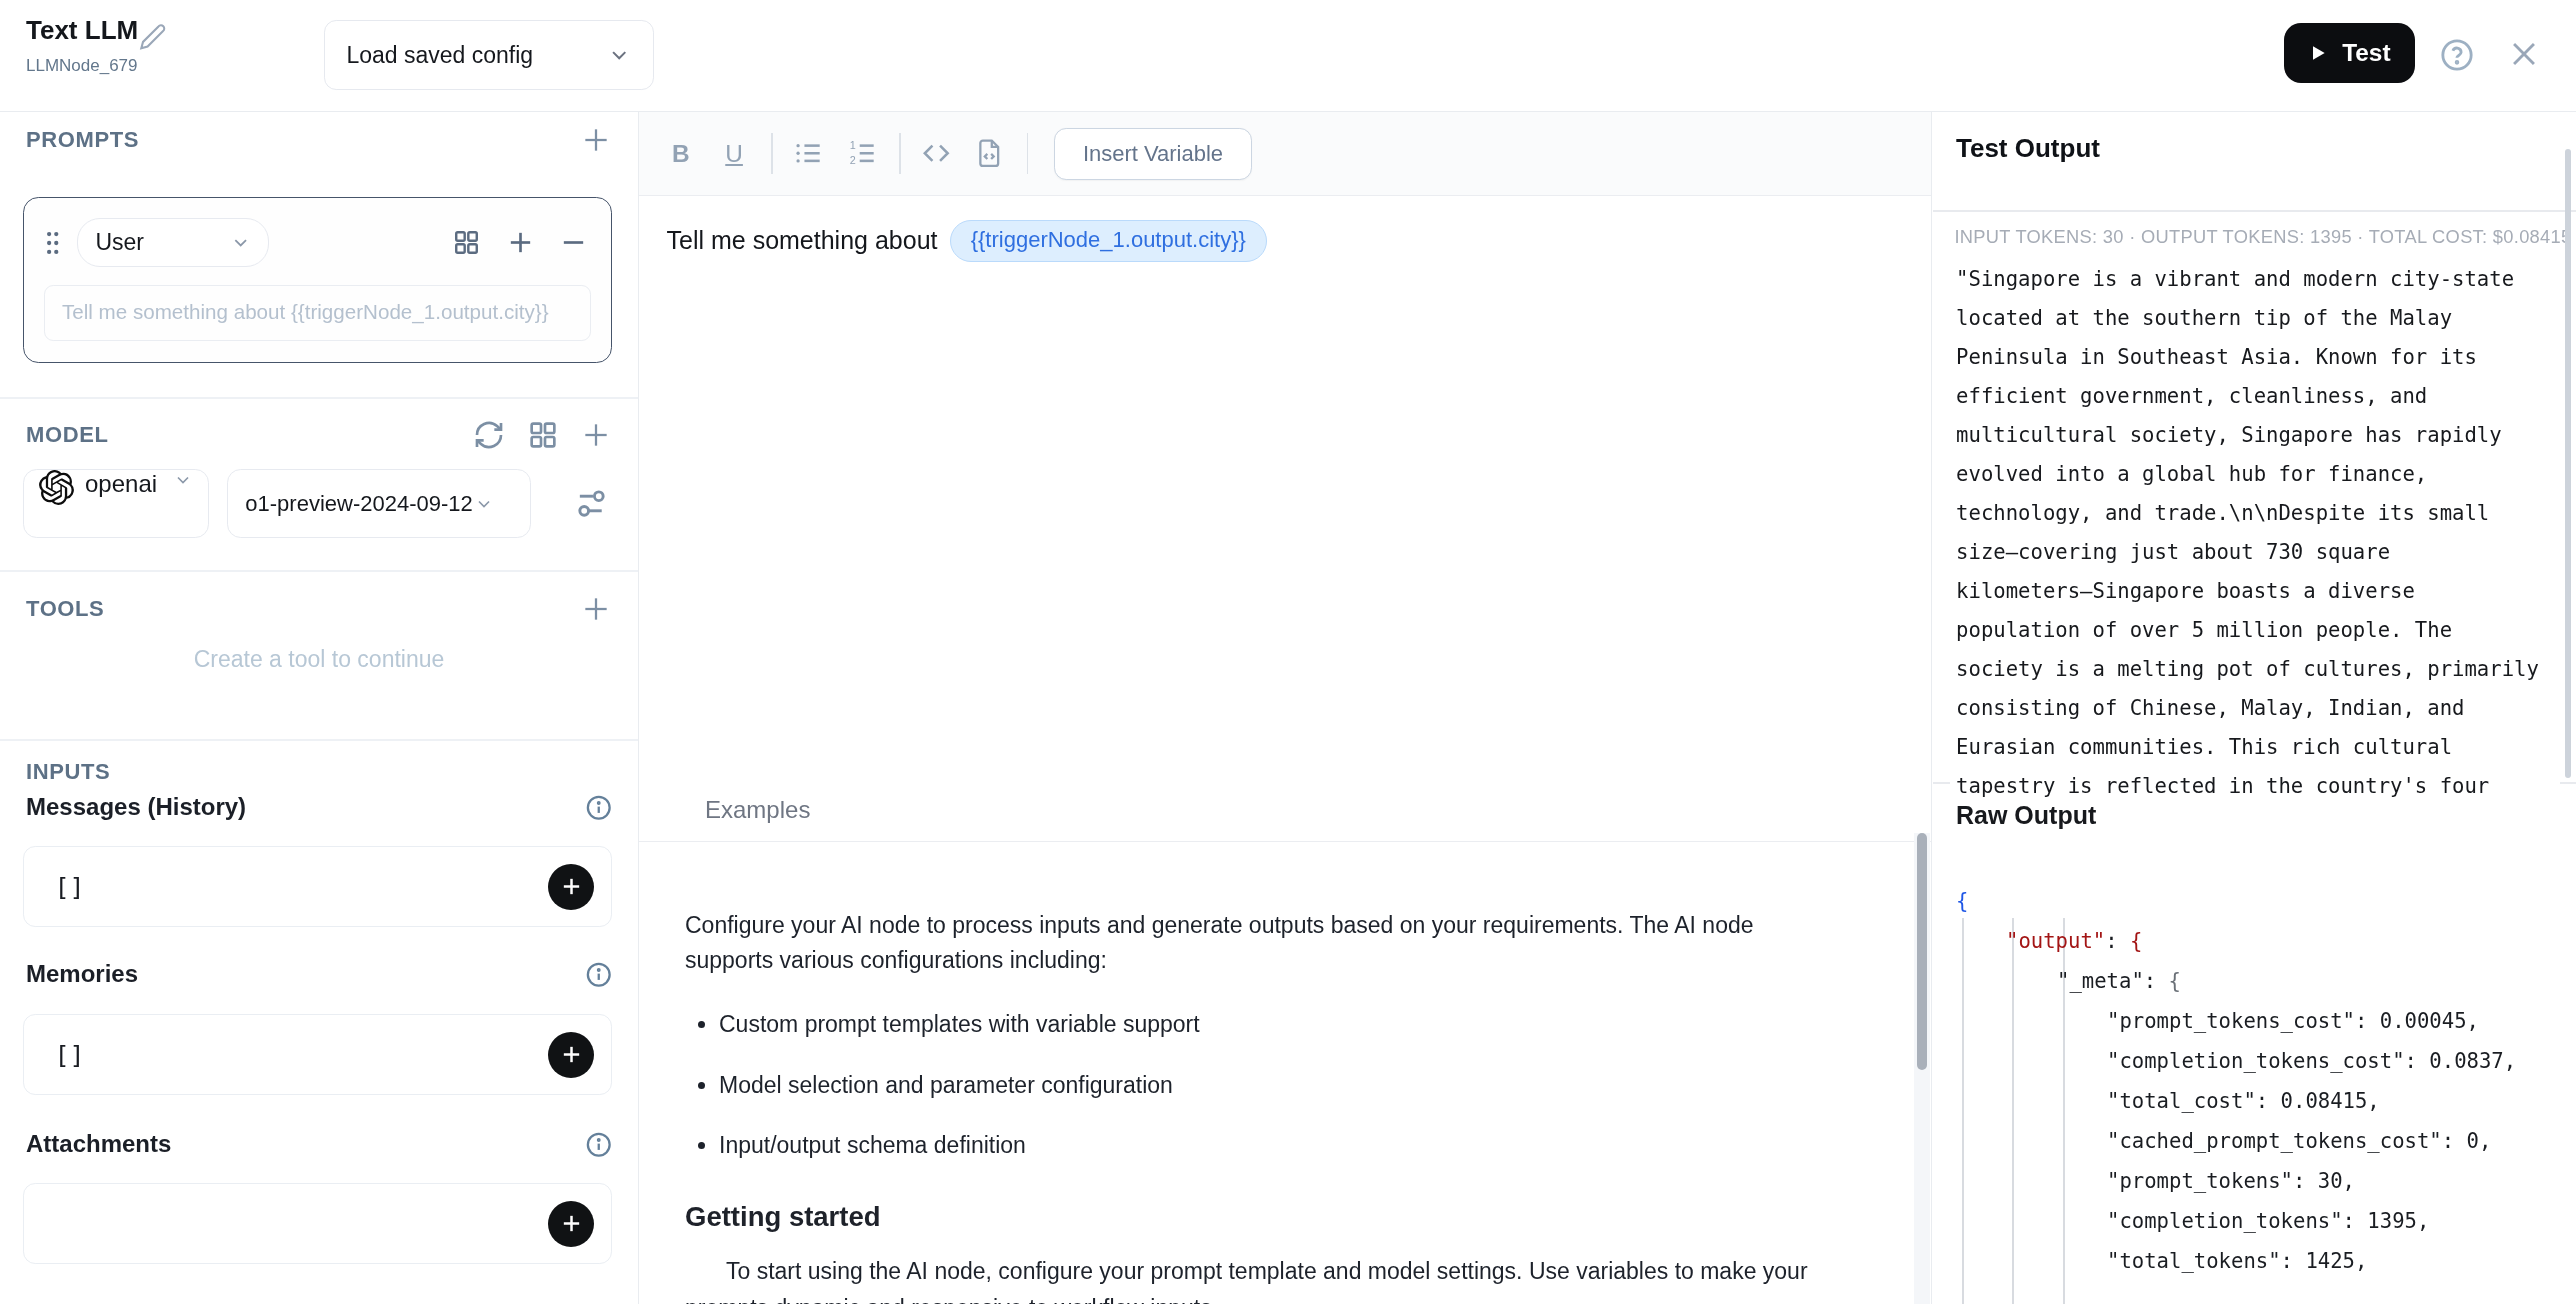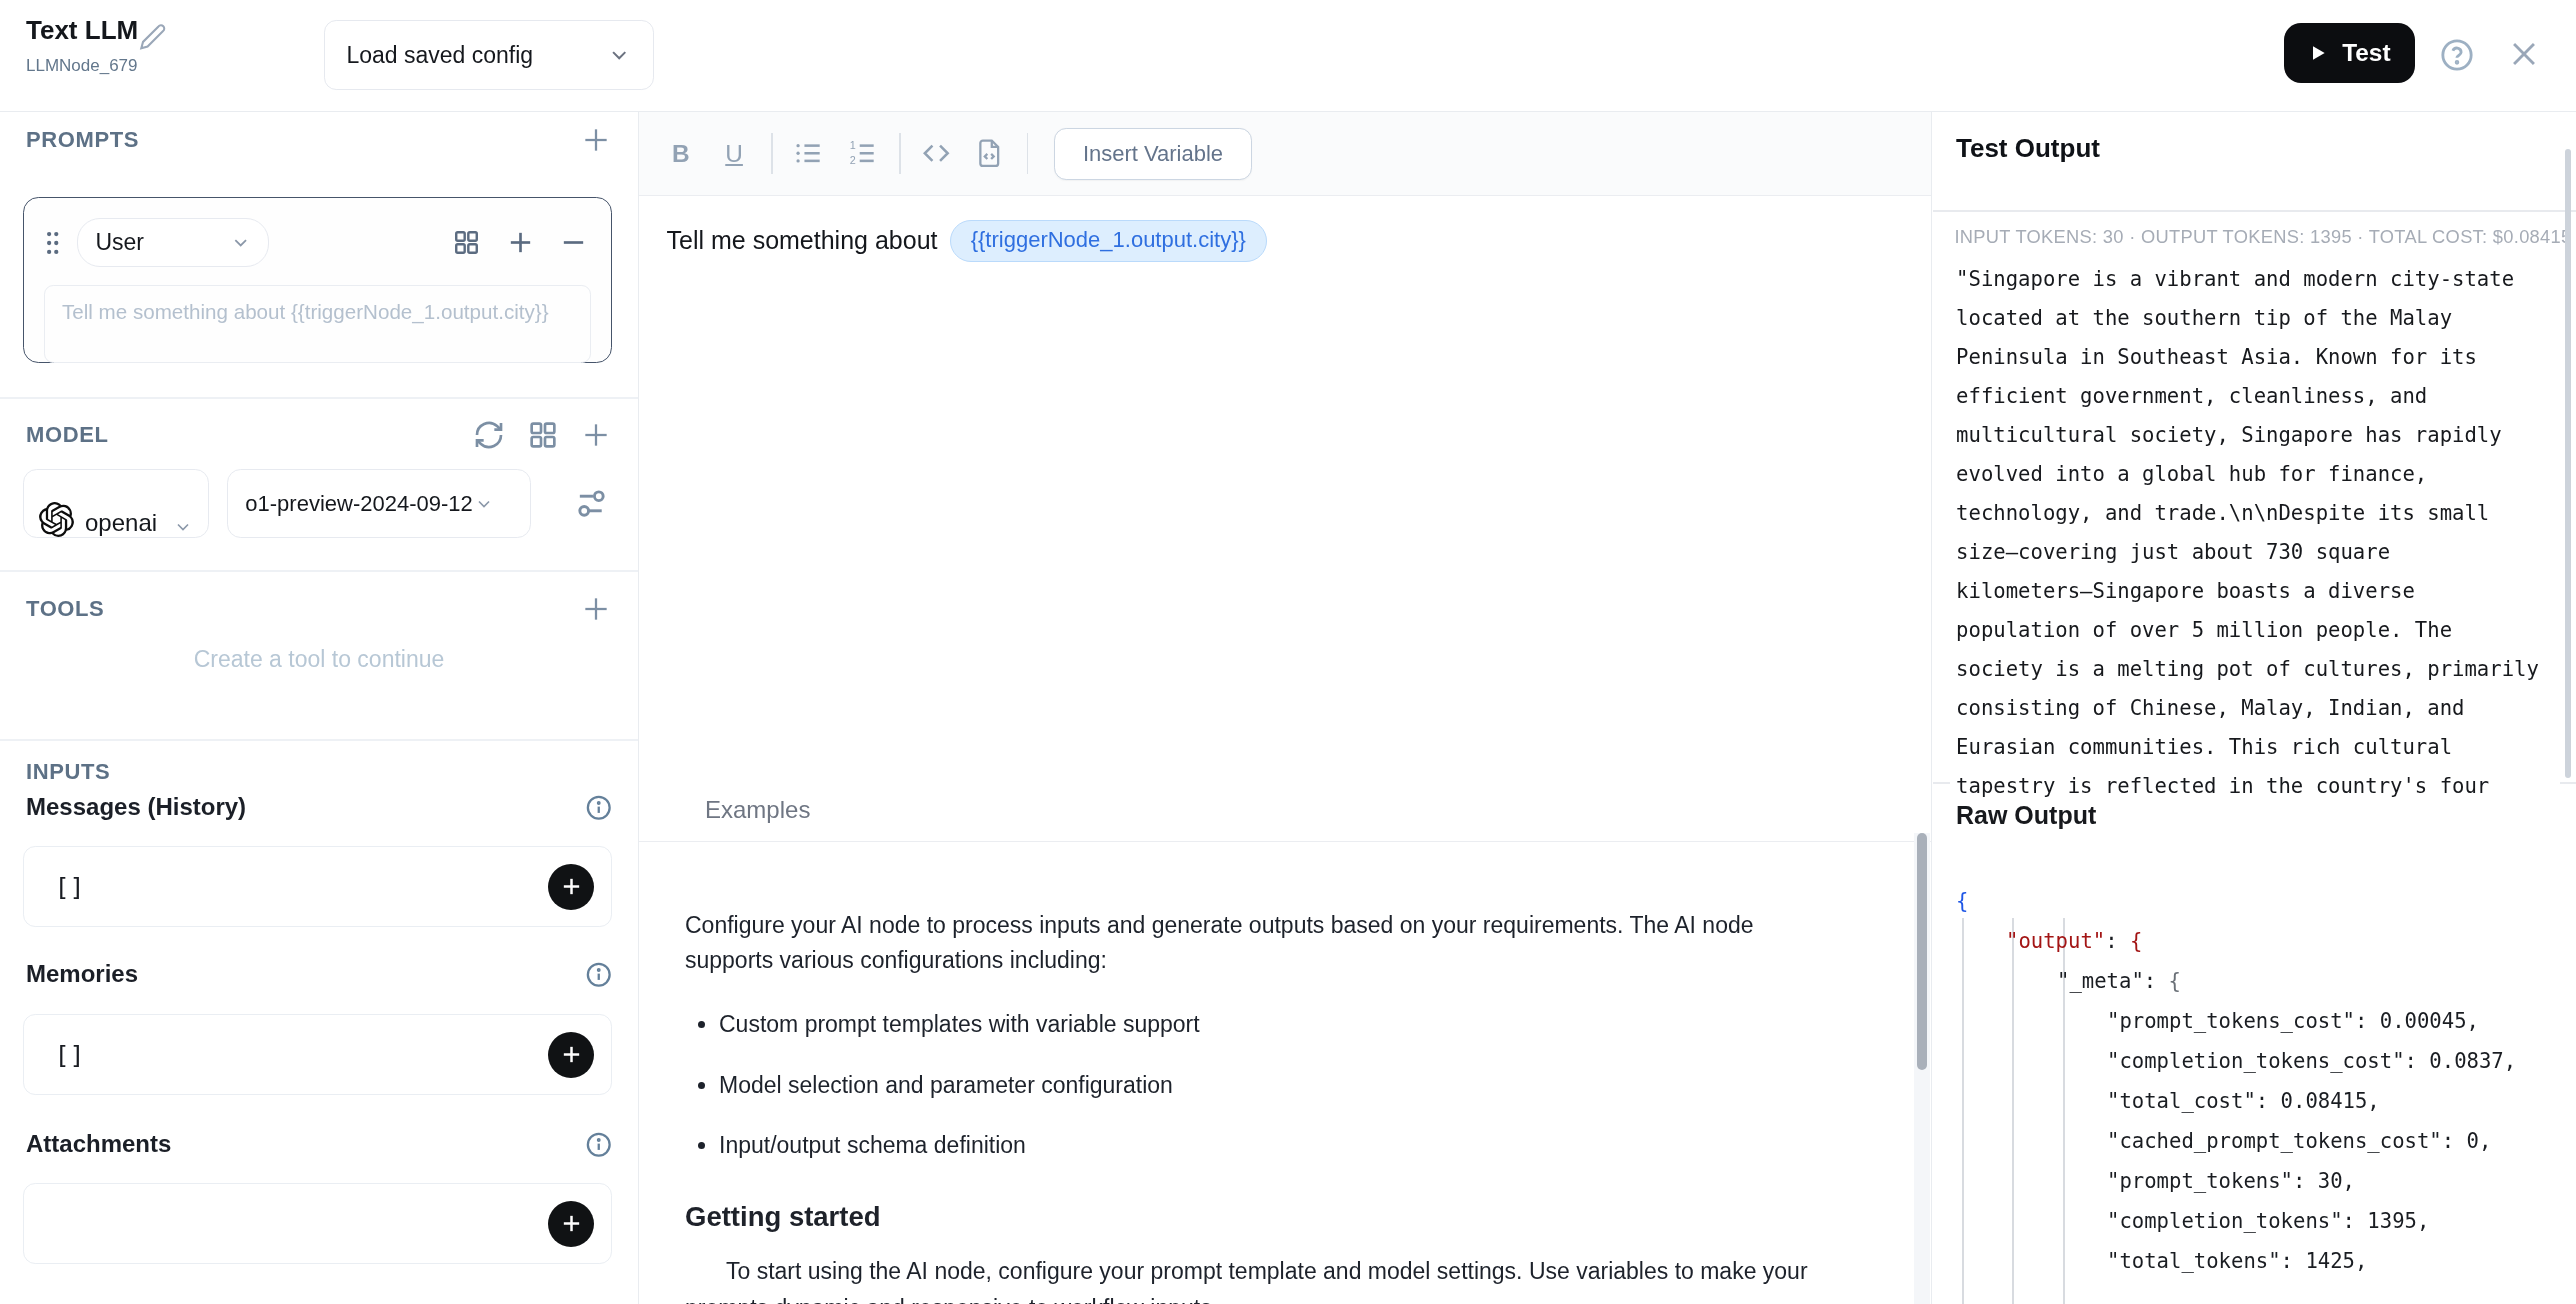--- a/index.html
+++ b/index.html
@@ -36,25 +36,25 @@
                  border-radius:15.3px; background:#fefefe; }
   .card-row { display:flex; align-items:center; padding:20px 23px 0 18.3px; }
   .drag { width:21.4px; height:34px; color:#5b6b80; margin-right:13.7px; cursor:grab; }
   .drag svg { width:100%; height:100%; }
   .user-sel { width:192px; height:49px; border:1.5px solid #e7eaf0; border-radius:23px; display:flex; align-items:center;
               padding:0 17px; cursor:pointer; background:#fff; }
   .user-sel span { font-size:23px; color:#15181d; }
   .user-sel svg { margin-left:auto; width:21.4px; height:21.4px; color:#8b98a9; }
   .card-icons { margin-left:auto; display:flex; align-items:center; gap:24.4px; color:#5b6b80; }
   .card-icons svg { width:29px; height:29px; cursor:pointer; }
-  .card-input { margin:18.3px 20px 0 20px; height:78px; border:1.5px solid #eaedf2; border-radius:9.2px;
+  .card-input { margin:18.3px 20px 0 20px; height:56px; border:1.5px solid #eaedf2; border-radius:9.2px;
                 padding:13.7px 17px; font-size:20.6px; color:#b4c0ce; cursor:text; overflow:hidden; white-space:nowrap; }
 
   .model-row { position:absolute; left:23px; top:357px; display:flex; align-items:center; gap:18.3px; }
-  .provider-sel { width:186px; height:69px; border:1.5px solid #e7eaf0; border-radius:13.7px; display:flex; align-items:flex-end;
+  .provider-sel { width:186px; height:69px; border:1.5px solid #e7eaf0; border-radius:13.7px; display:flex; align-items:flex-start;
                   padding:0 15.3px; gap:10.7px; cursor:pointer; background:#fff; }
   .provider-sel svg.logo { width:35px; height:35px; }
   .provider-sel span { font-size:24px; color:#15181d; }
   .provider-sel svg.chev { margin-left:auto; width:20px; height:20px; color:#8b98a9; }
   .model-sel { width:304px; height:69px; border:1.5px solid #e7eaf0; border-radius:13.7px; display:flex; align-items:center;
                padding:0 13.7px 0 17px; cursor:pointer; background:#fff; }
   .model-sel span { font-size:22px; color:#15181d; white-space:nowrap; }
   .model-sel svg { margin-left:1.5px; width:20px; height:20px; color:#8b98a9; flex:none; }
   .sliders { position:absolute; left:574px; top:374px; width:35px; height:35px; color:#7c8fa4; cursor:pointer; }
   .sliders svg { width:100%; height:100%; transform:scaleX(-1); }

